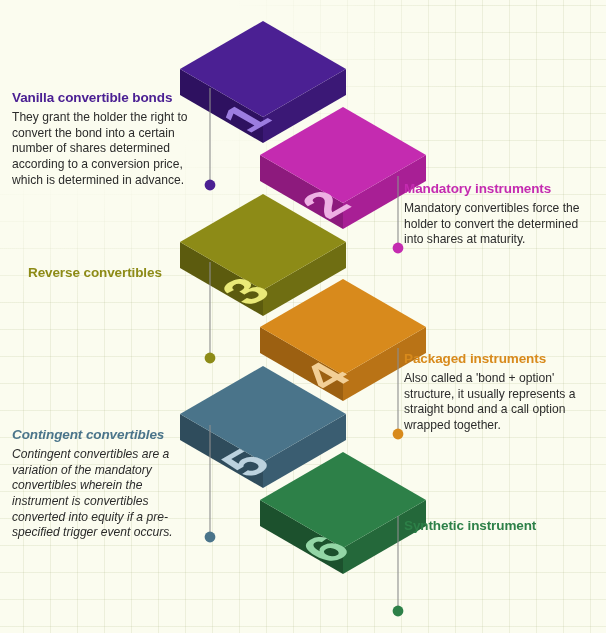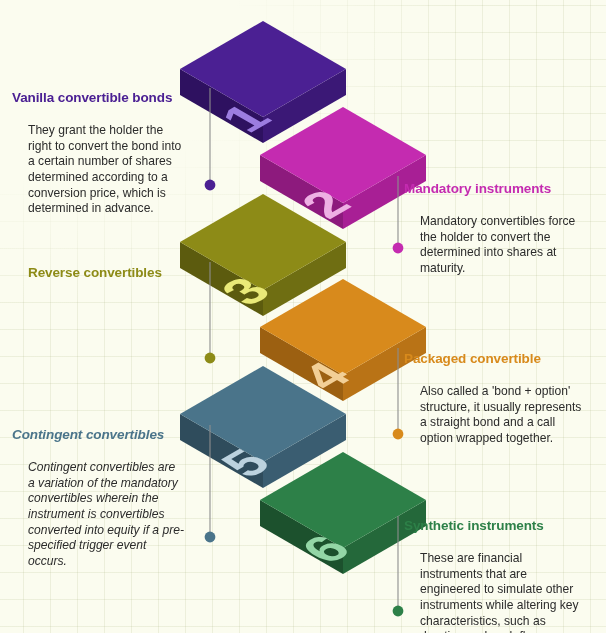--- a/index.html
+++ b/index.html
@@ -27,21 +27,21 @@
     pointer-events:none;
   }
   svg#art{position:absolute;left:0;top:0;width:606px;height:633px;}
 
   .txtblock{position:absolute;}
   .txtblock .head{
     font-size:13.5px;font-weight:bold;line-height:1.25;margin:0 0 3px 0;
     letter-spacing:-0.1px;
   }
   .txtblock .body{
-    font-size:12.1px;line-height:1.30;color:#2b2b2b;margin:16px;
+    font-size:12.1px;line-height:1.30;color:#2b2b2b;margin:0;
   }
   .left{text-align:left;}
   .right{text-align:left;}
 
   
   #tb1{left:12px;  top:90px;  width:188px;}
   #tb2{left:404px; top:181px; width:194px;}
   #tb3{left:28px;  top:265px; width:188px;}
   #tb4{left:404px; top:351px; width:194px;}
   #tb5{left:12px;  top:427px; width:188px;font-style:italic;}
@@ -133,26 +133,25 @@
   <div id="tb2" class="txtblock right">
     <p class="head" style="color:#c42bb0">Mandatory instruments</p>
     <p class="body">Mandatory convertibles force the holder to convert the determined into shares at maturity.</p>
   </div>
 
   <div id="tb3" class="txtblock left">
     <p class="head" style="color:#8d8b17">Reverse convertibles</p>
   </div>
 
   <div id="tb4" class="txtblock right">
-    <p class="head" style="color:#d88a1c">Packaged convertible</p>
+    <p class="head" style="color:#d88a1c">Packaged instruments</p>
     <p class="body">Also called a 'bond + option' structure, it usually represents a straight bond and a call option wrapped together.</p>
   </div>
 
   <div id="tb5" class="txtblock left">
     <p class="head" style="color:#4a748a">Contingent convertibles</p>
     <p class="body">Contingent convertibles are a variation of the mandatory convertibles wherein the instrument is convertibles converted into equity if a pre-specified trigger event occurs.</p>
   </div>
 
   <div id="tb6" class="txtblock right">
-    <p class="head" style="color:#2d8048">Synthetic instruments</p>
-    <p class="body">These are financial instruments that are engineered to simulate other instruments while altering key characteristics, such as duration and cash flow.</p>
+    <p class="head" style="color:#2d8048">Synthetic instrument</p>
   </div>
 </div>
 
 </body></html>

